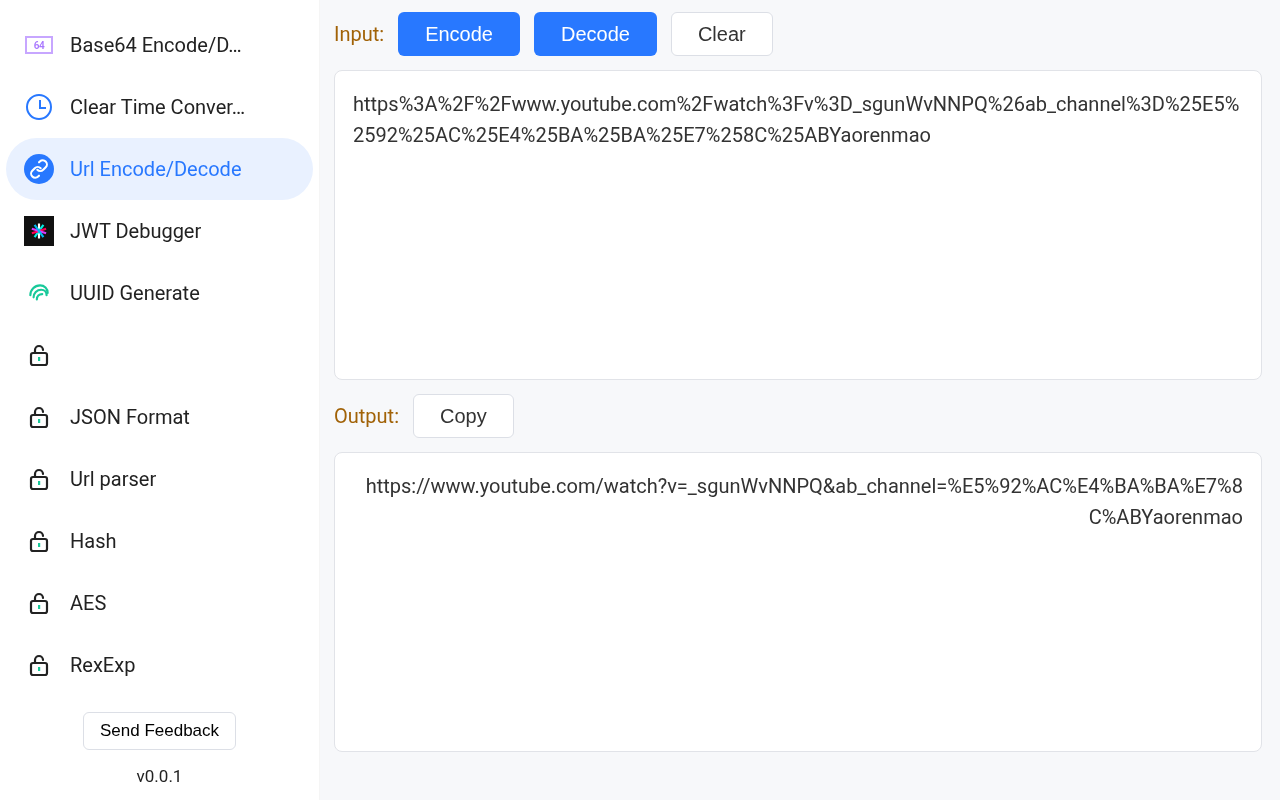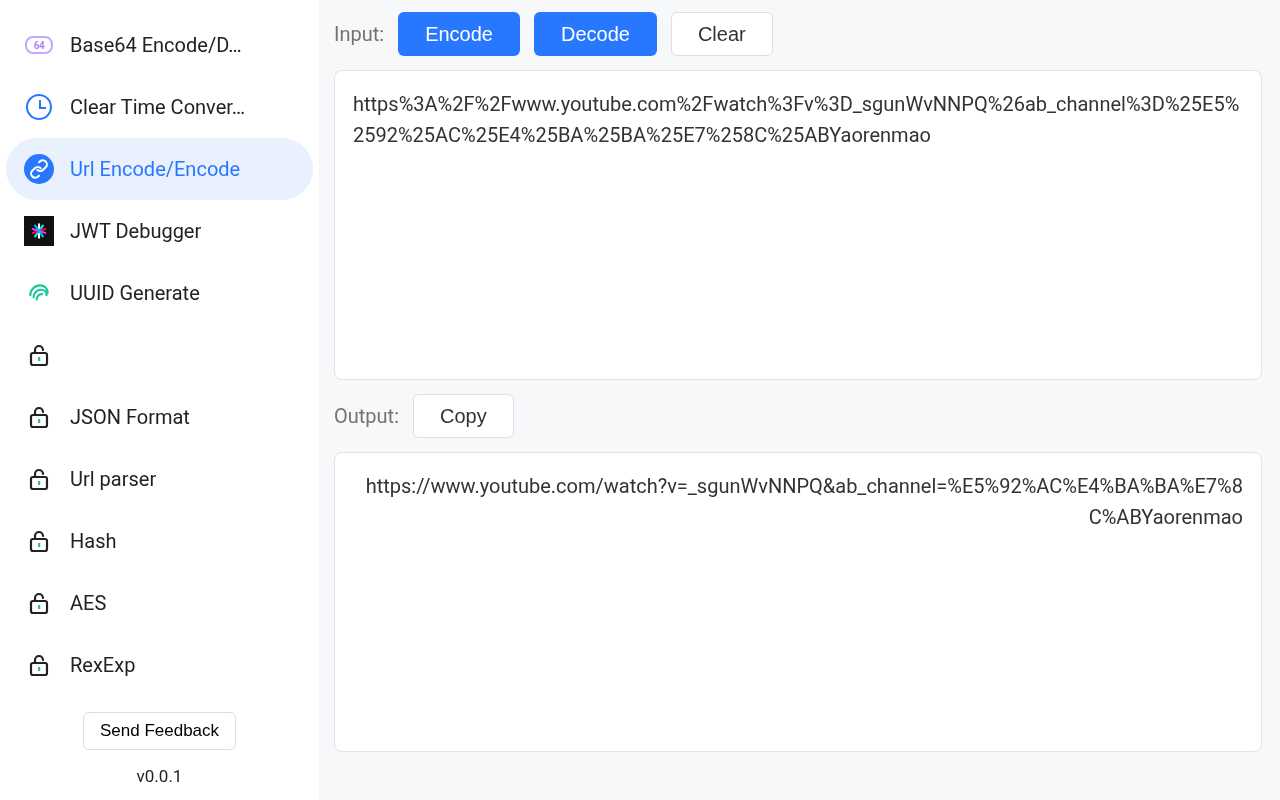--- a/index.html
+++ b/index.html
@@ -10,31 +10,31 @@
   .sidebar-item { display: flex; align-items: center; gap: 16px; padding: 16px 18px; border-radius: 999px; cursor: pointer; font-size: 20px; color: #222; white-space: nowrap; overflow: hidden; text-overflow: ellipsis; }
   .sidebar-item.active { background: #e9f1ff; color: #2878ff; }
   .sidebar-item .icon { flex: 0 0 30px; width: 30px; height: 30px; display: flex; align-items: center; justify-content: center; }
   .sidebar-item .label { flex: 1; overflow: hidden; text-overflow: ellipsis; }
   .sidebar-footer { padding: 10px 12px; text-align: center; }
   .feedback-btn { display: inline-block; border: 1px solid #dcdfe6; background: #fff; padding: 8px 16px; border-radius: 6px; font-size: 17px; cursor: pointer; }
   .version { margin-top: 16px; font-size: 17px; text-align: center; }
 
   .main { flex: 1; background: #f7f8fa; padding: 12px 18px 18px 14px; display: flex; flex-direction: column; gap: 14px; }
   .row { display: flex; align-items: center; gap: 14px; }
-  .row-label { font-size: 20px; color: #737373; }
+  .row-label { font-size: 20px; color: #a16207; }
   .btn { border-radius: 6px; padding: 10px 26px; font-size: 20px; cursor: pointer; border: 1px solid transparent; line-height: 1.1; }
   .btn-primary { background: #2878ff; color: #fff; }
   .btn-default { background: #fff; color: #333; border: 1px solid #dcdfe6; }
   .textarea { width: 100%; resize: none; background: #fff; border: 1px solid #e1e3e8; border-radius: 8px; padding: 18px 18px; font-size: 20px; line-height: 1.55; color: #333; word-break: break-all; font-family: inherit; }
   .input-area { height: 310px; }
   .output-area { height: 300px; text-align: right; }
   .output-box { width: 100%; background: #fff; border: 1px solid #e1e3e8; border-radius: 8px; padding: 18px 18px; font-size: 20px; line-height: 1.55; color: #333; word-break: break-all; overflow: auto; }
 
   
-  .ico-base64 { width: 28px; height: 18px; border: 2px solid #c7a6ff; border-radius: 8px; display: flex; align-items: center; justify-content: center; color: #a978ff; font-size: 10px; font-weight: 600; letter-spacing: -0.5px; }
+  .ico-base64 { width: 28px; height: 18px; border: 2px solid #c7a6ff; border-radius: 0; display: flex; align-items: center; justify-content: center; color: #a978ff; font-size: 10px; font-weight: 600; letter-spacing: -0.5px; }
   .ico-clock { width: 26px; height: 26px; border: 2px solid #2878ff; border-radius: 50%; position: relative; }
   .ico-clock::before { content: ""; position: absolute; left: 11px; top: 4px; width: 2px; height: 8px; background: #2878ff; }
   .ico-clock::after { content: ""; position: absolute; left: 11px; top: 11px; width: 7px; height: 2px; background: #2878ff; }
   .ico-link { width: 30px; height: 30px; border-radius: 50%; background: #2878ff; position: relative; }
   .ico-link svg { position: absolute; left: 5px; top: 5px; }
   .ico-jwt { width: 30px; height: 30px; background: #111; display: flex; align-items: center; justify-content: center; }
   .ico-swirl svg { display: block; }
   .ico-lock svg { display: block; }
 </style>
 </head>
@@ -59,21 +59,21 @@
 
     <div class="sidebar-item active">
       <span class="icon">
         <span class="ico-link">
           <svg width="20" height="20" viewBox="0 0 24 24" fill="none" stroke="#fff" stroke-width="2.5" stroke-linecap="round" stroke-linejoin="round">
             <path d="M10 13a5 5 0 0 0 7.07 0l3-3a5 5 0 0 0-7.07-7.07l-1 1"></path>
             <path d="M14 11a5 5 0 0 0-7.07 0l-3 3a5 5 0 0 0 7.07 7.07l1-1"></path>
           </svg>
         </span>
       </span>
-      <span class="label">Url Encode/Encode</span>
+      <span class="label">Url Encode/Decode</span>
     </div>
 
     <div class="sidebar-item">
       <span class="icon">
         <span class="ico-jwt">
           <svg width="20" height="20" viewBox="0 0 24 24">
             <g transform="translate(12,12)">
               <rect x="-1.3" y="-9" width="2.6" height="18" fill="#fff"></rect>
               <rect x="-1.3" y="-9" width="2.6" height="18" fill="#00f2e6" transform="rotate(36)"></rect>
               <rect x="-1.3" y="-9" width="2.6" height="18" fill="#ff0054" transform="rotate(72)"></rect>

